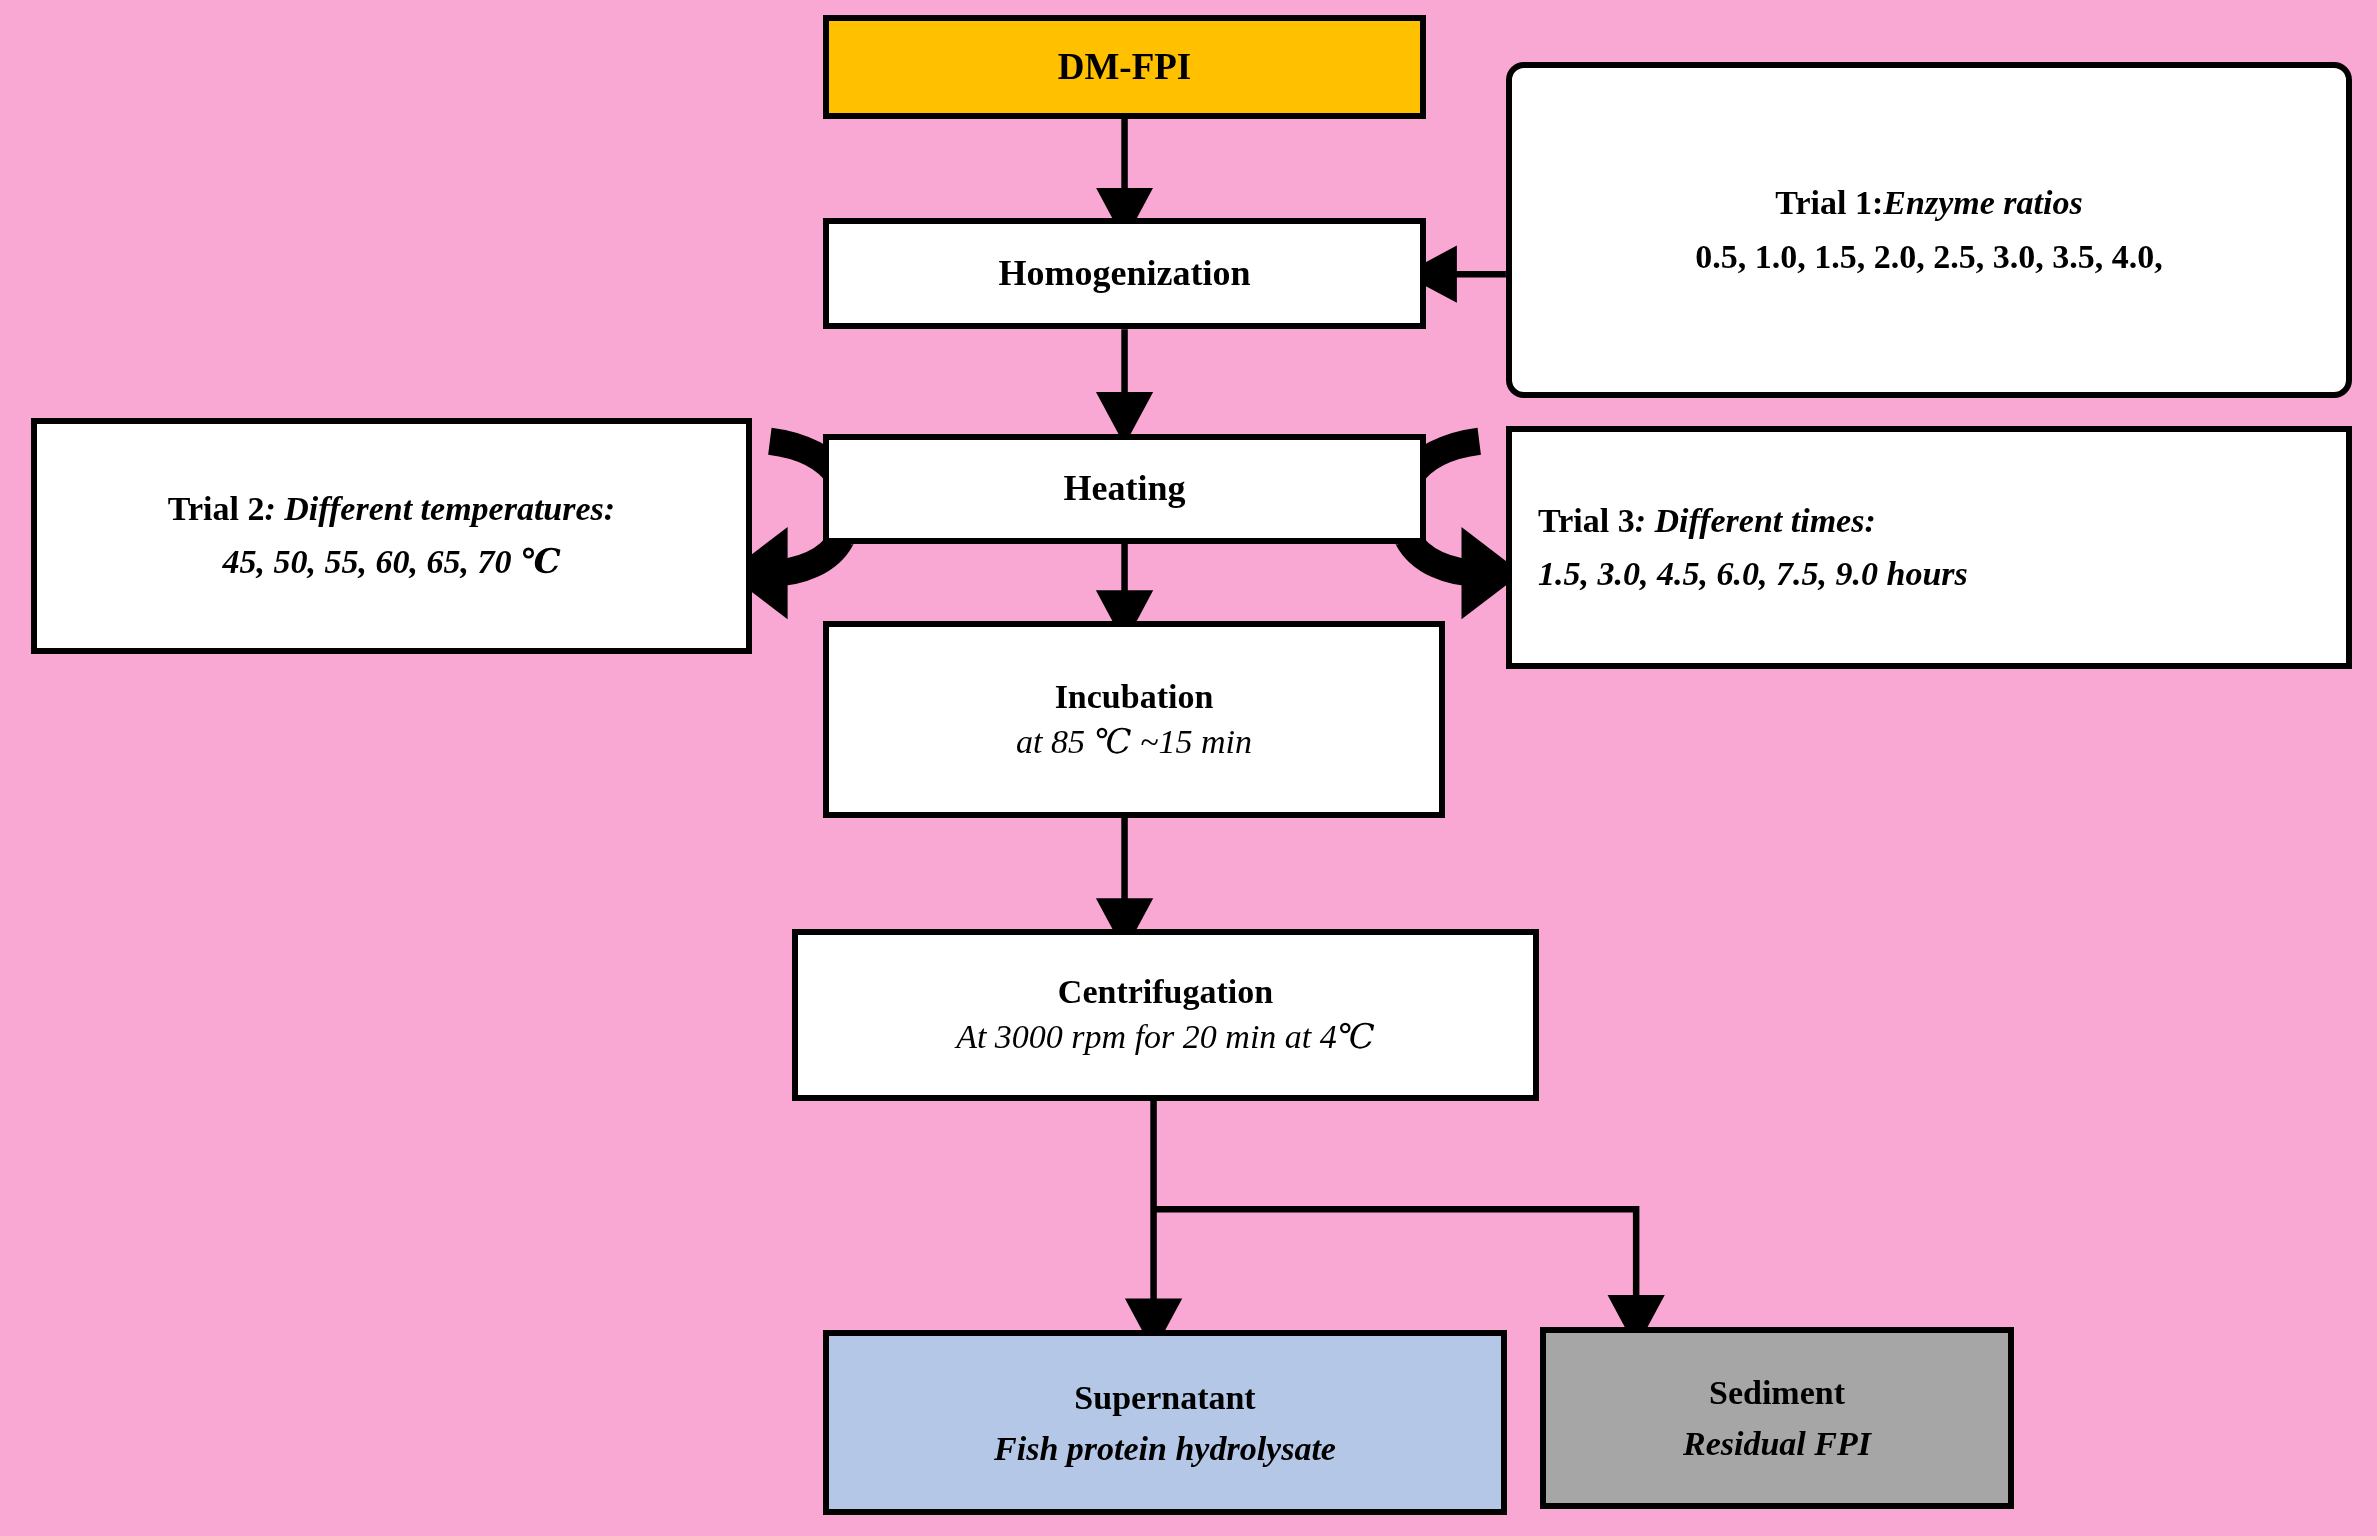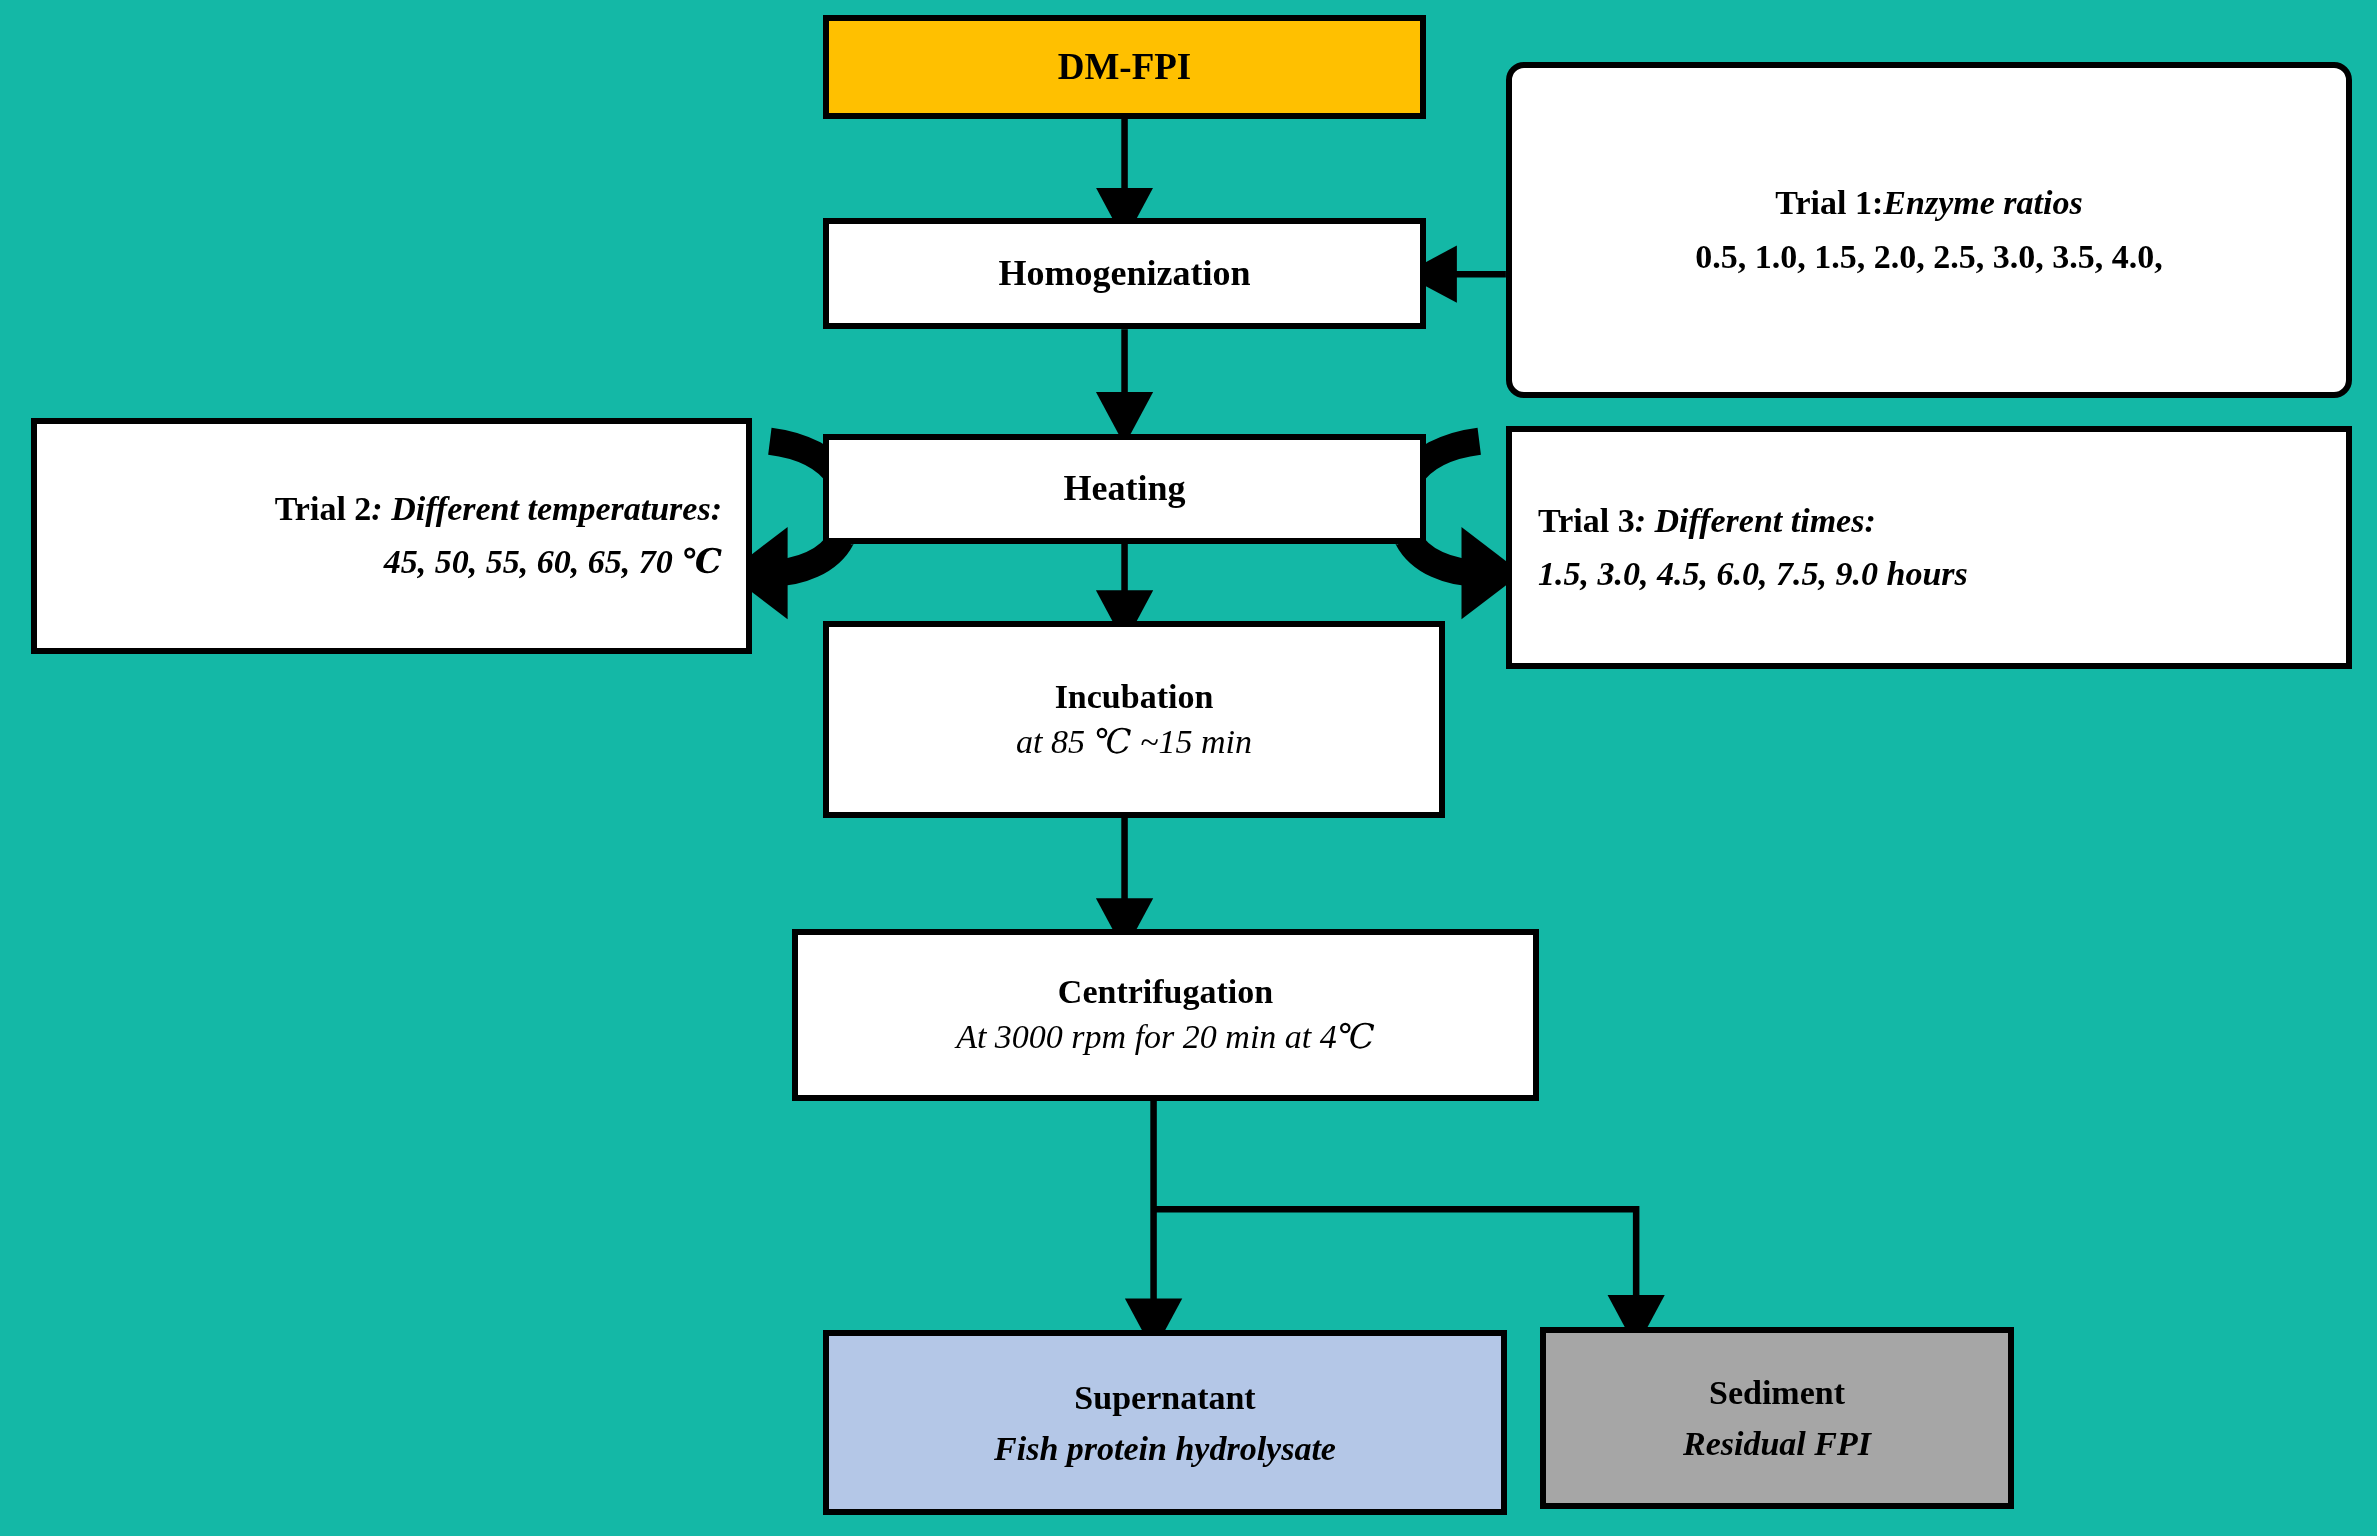--- a/index.html
+++ b/index.html
@@ -4,21 +4,21 @@
 <style>
   html, body {
     margin: 0;
     padding: 0;
     background: #ffffff;
   }
   #page {
     position: relative;
     width: 2377px;
     height: 1536px;
-    background: #14b8a6;
+    background: #f9a8d4;
     overflow: hidden;
     font-family: "Liberation Serif", "DejaVu Serif", serif;
   }
   .box {
     position: absolute;
     box-sizing: border-box;
     border: 6px solid #000000;
     background: #ffffff;
     display: flex;
     flex-direction: column;
@@ -66,21 +66,21 @@
     border-radius: 18px;
   }
   #trial2 {
     left: 31px; top: 418px; width: 721px; height: 236px;
     font-size: 34px;
     align-items: flex-start;
     text-align: left;
     padding: 0 24px;
     line-height: 1.55;
   }
-  #trial2 .ln { text-align: right; }
+  #trial2 .ln { text-align: center; }
   #trial3 {
     left: 1506px; top: 426px; width: 846px; height: 243px;
     font-size: 34px;
     align-items: flex-end;
     text-align: left;
     padding: 0 26px;
     line-height: 1.55;
   }
   #trial3 .ln { text-align: left; }
   #supernatant {

